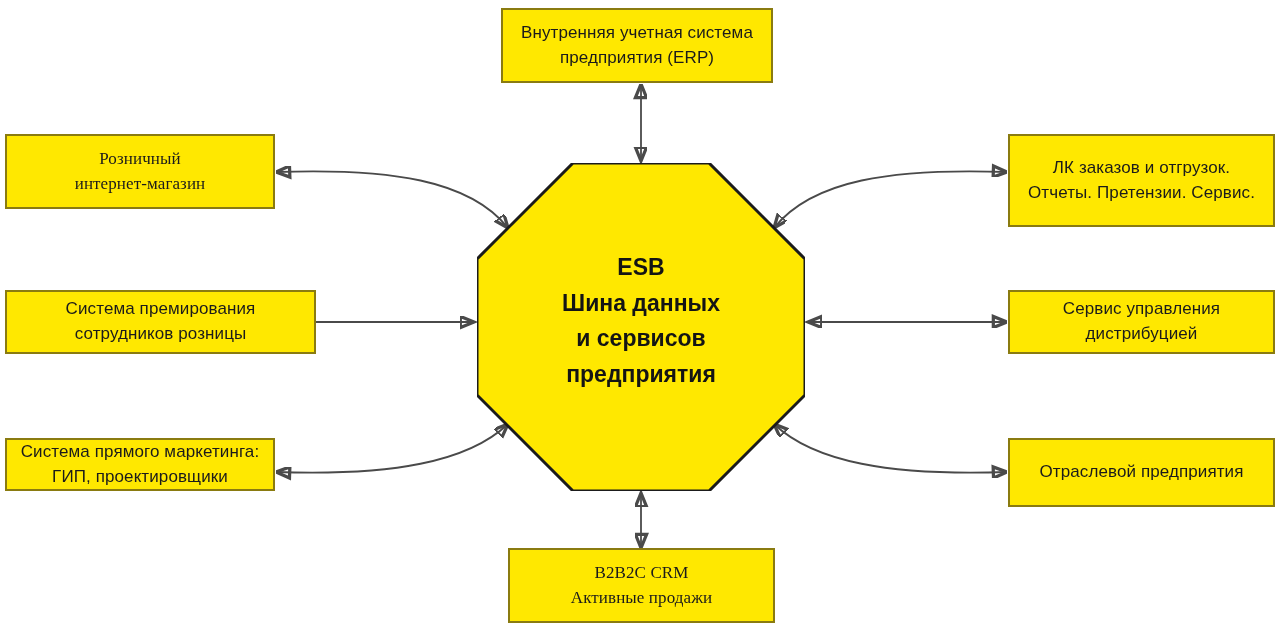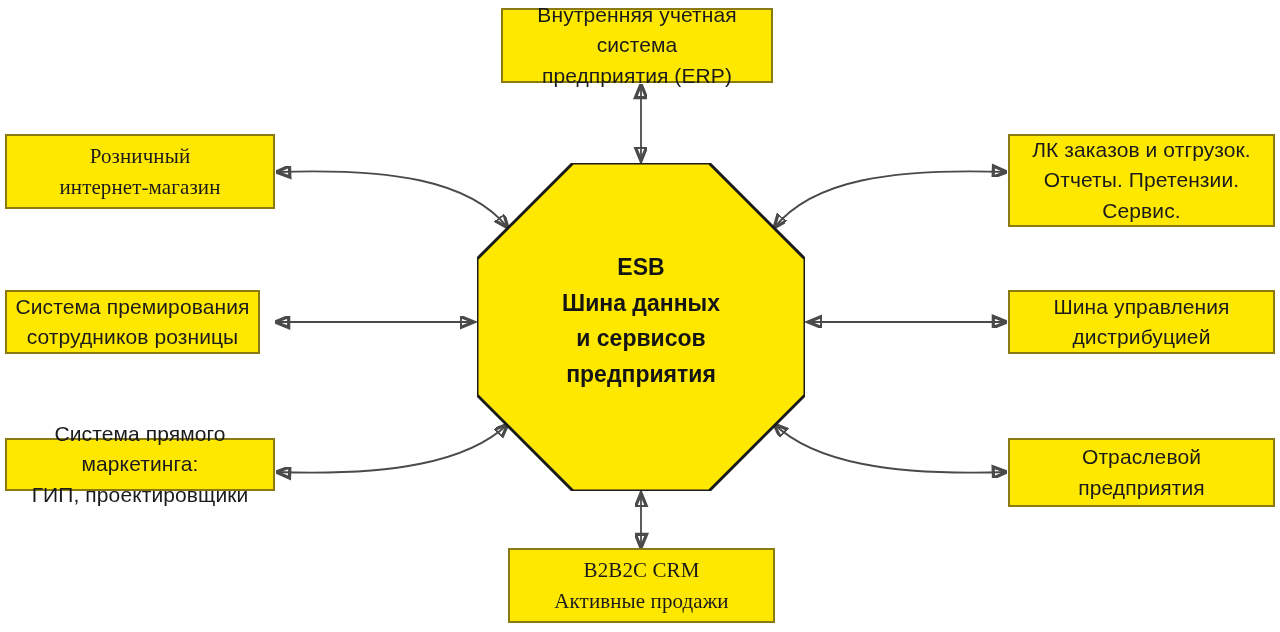--- a/index.html
+++ b/index.html
@@ -20,21 +20,21 @@
   .node {
     position: absolute;
     background: #ffe800;
     border: 2px solid #8a7b10;
     box-sizing: border-box;
     display: flex;
     align-items: center;
     justify-content: center;
     text-align: center;
     color: #1b1b1b;
-    font-size: 21px;
+    font-size: 17px;
     line-height: 1.45;
     letter-spacing: 0.1px;
     padding: 4px 8px;
     white-space: pre-line;
   }
   .hub {
     position: absolute;
     left: 477px;
     top: 163px;
     width: 328px;
@@ -115,37 +115,37 @@
   <div class="node" style="left:501px; top:8px; width:272px; height:75px;">
     <span>Внутренняя учетная система
 предприятия (ERP)</span>
   </div>
 
   <div class="node" style="left:5px; top:134px; width:270px; height:75px;font-family:Liberation Serif, serif;">
     <span>Розничный
 интернет-магазин</span>
   </div>
 
-  <div class="node" style="left:5px; top:290px; width:255px; height:64px;">
+  <div class="node" style="left:5px; top:290px; width:311px; height:64px;">
     <span>Система премирования
 сотрудников розницы</span>
   </div>
 
   <div class="node" style="left:5px; top:438px; width:270px; height:53px;">
     <span>Система прямого маркетинга:
 ГИП, проектировщики</span>
   </div>
 
   <div class="node" style="left:1008px; top:134px; width:267px; height:93px;">
     <span>ЛК заказов и отгрузок.
 Отчеты. Претензии. Сервис.</span>
   </div>
 
   <div class="node" style="left:1008px; top:290px; width:267px; height:64px;">
-    <span>Шина управления
+    <span>Сервис управления
 дистрибуцией</span>
   </div>
 
   <div class="node" style="left:1008px; top:438px; width:267px; height:69px;">
     <span>Отраслевой предприятия</span>
   </div>
 
   <div class="node" style="left:508px; top:548px; width:267px; height:75px;font-family:Liberation Serif, serif;">
     <span>B2B2C CRM
 Активные продажи</span>

